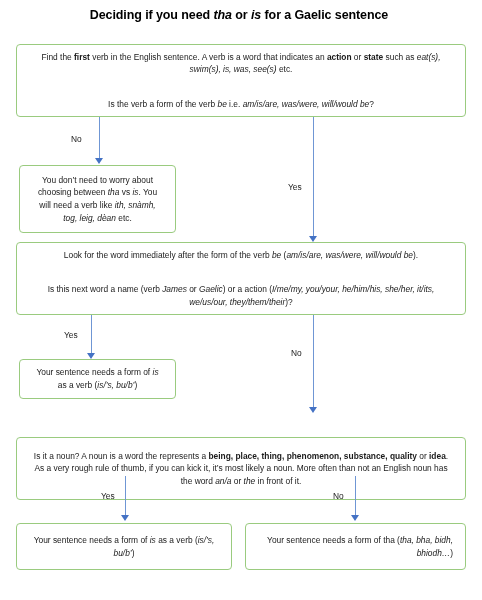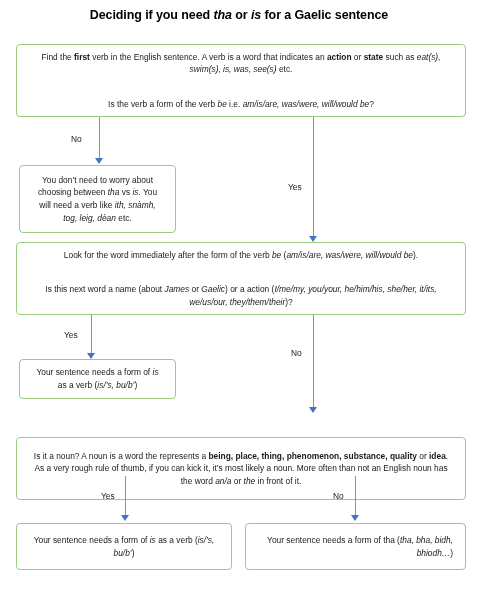--- a/index.html
+++ b/index.html
@@ -104,21 +104,21 @@
   <p>
     <span>You don’t need to worry about choosing between </span><i>tha</i><span> vs </span><i>is</i><span>. You will need a verb like </span><i>ith, snàmh, tog, leig, dèan</i><span> etc.</span>
   </p>
 </div>
 
 <div class="node" id="node-q2" style="left:16px; top:242px; width:450px; height:73px;">
   <p>
     <span>Look for the word immediately after the form of the verb </span><i>be</i><span> (</span><i>am/is/are, was/were, will/would be</i><span>).</span>
   </p>
   <p>
-    <span>Is this next word a name (about </span><i>James</i><span> or </span><i>Gaelic</i><span>) or a action (</span><i>I/me/my, you/your, he/him/his, she/her, it/its, we/us/our, they/them/their</i><span>)?</span>
+    <span>Is this next word a name (verb </span><i>James</i><span> or </span><i>Gaelic</i><span>) or a action (</span><i>I/me/my, you/your, he/him/his, she/her, it/its, we/us/our, they/them/their</i><span>)?</span>
   </p>
 </div>
 
 <div class="conn" style="left:91px; top:315px; height:39px;"></div>
 <div class="arrowhead" style="left:87px; top:353px;"></div>
 <div class="edge-label" style="left:64px; top:330px;">Yes</div>
 
 <div class="conn" style="left:313px; top:315px; height:93px;"></div>
 <div class="arrowhead" style="left:309px; top:407px;"></div>
 <div class="edge-label" style="left:291px; top:348px;">No</div>

